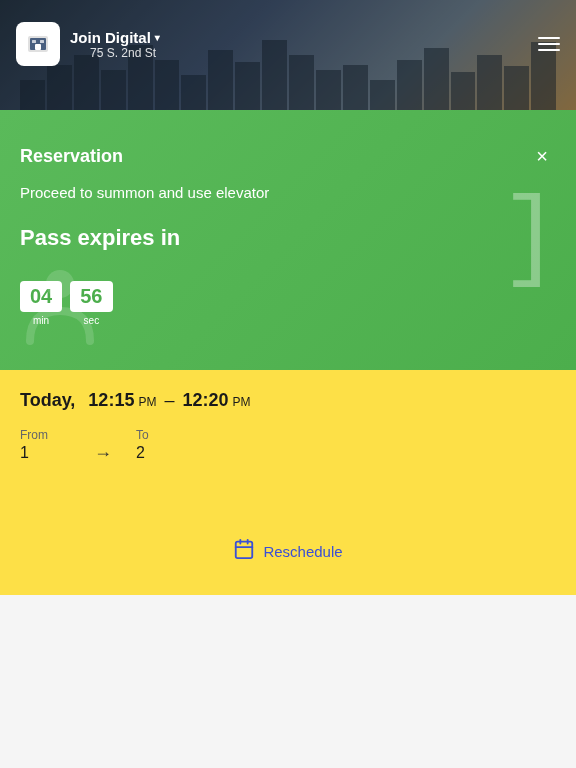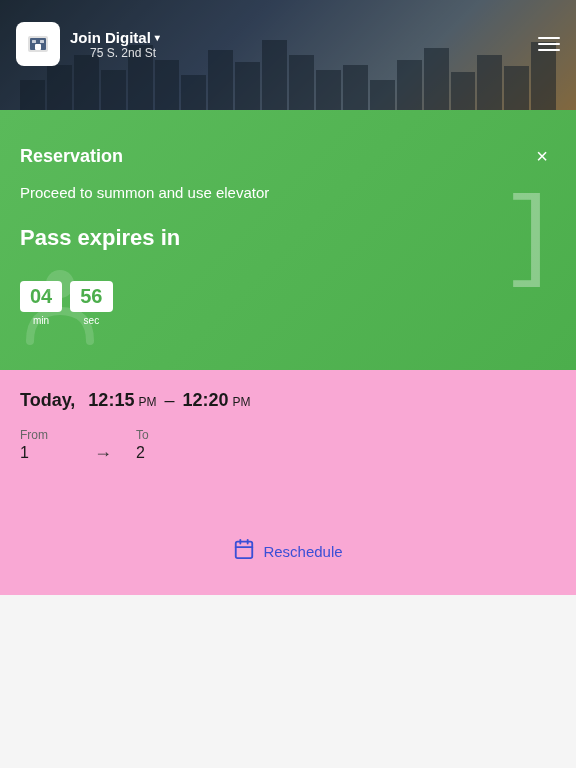--- a/index.html
+++ b/index.html
@@ -217,21 +217,21 @@
     
     .person-watermark {
       position: absolute;
       bottom: 10px;
       left: 20px;
       opacity: 0.25;
     }
 
     
     .details-section {
-      background: #f9a8d4;
+      background: #fde047;
       padding: 20px 20px 30px 20px;
     }
 
     .date-time-row {
       margin-bottom: 16px;
     }
 
     .date-time-text {
       font-size: 18px;
       font-weight: 600;

